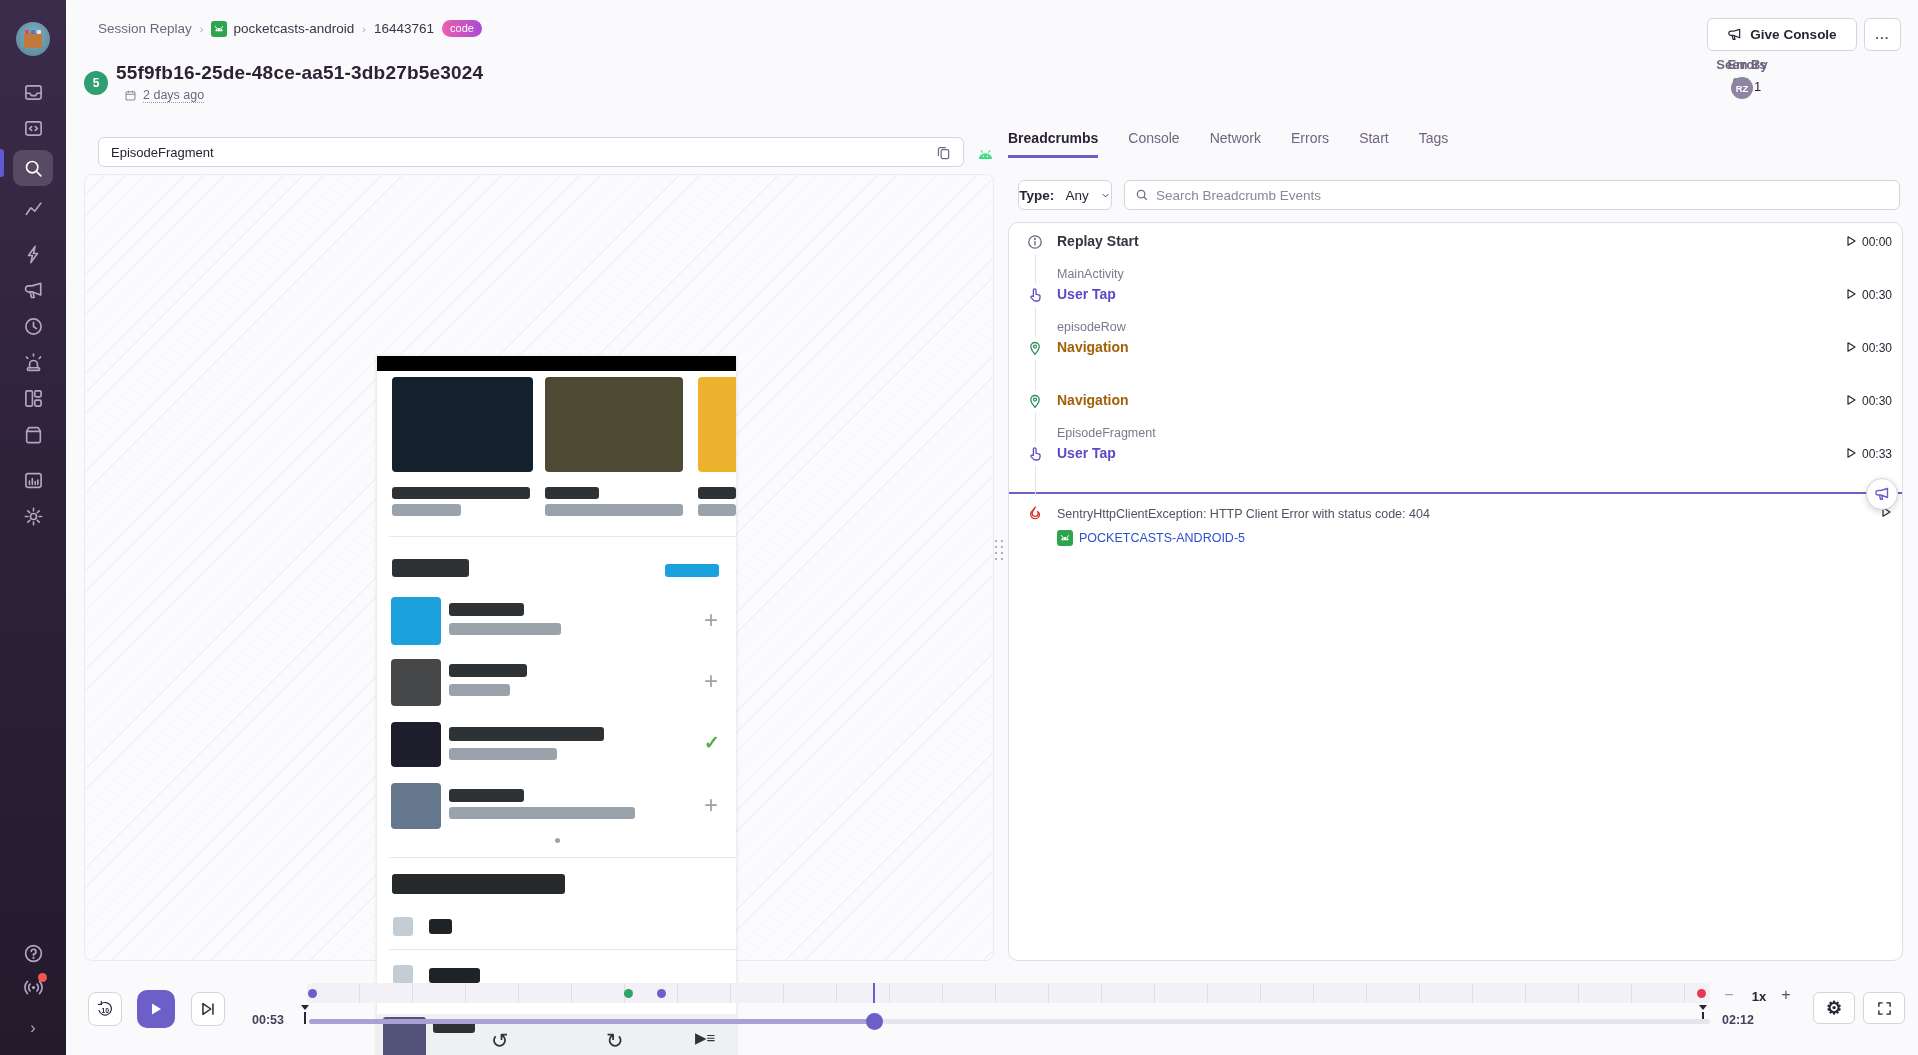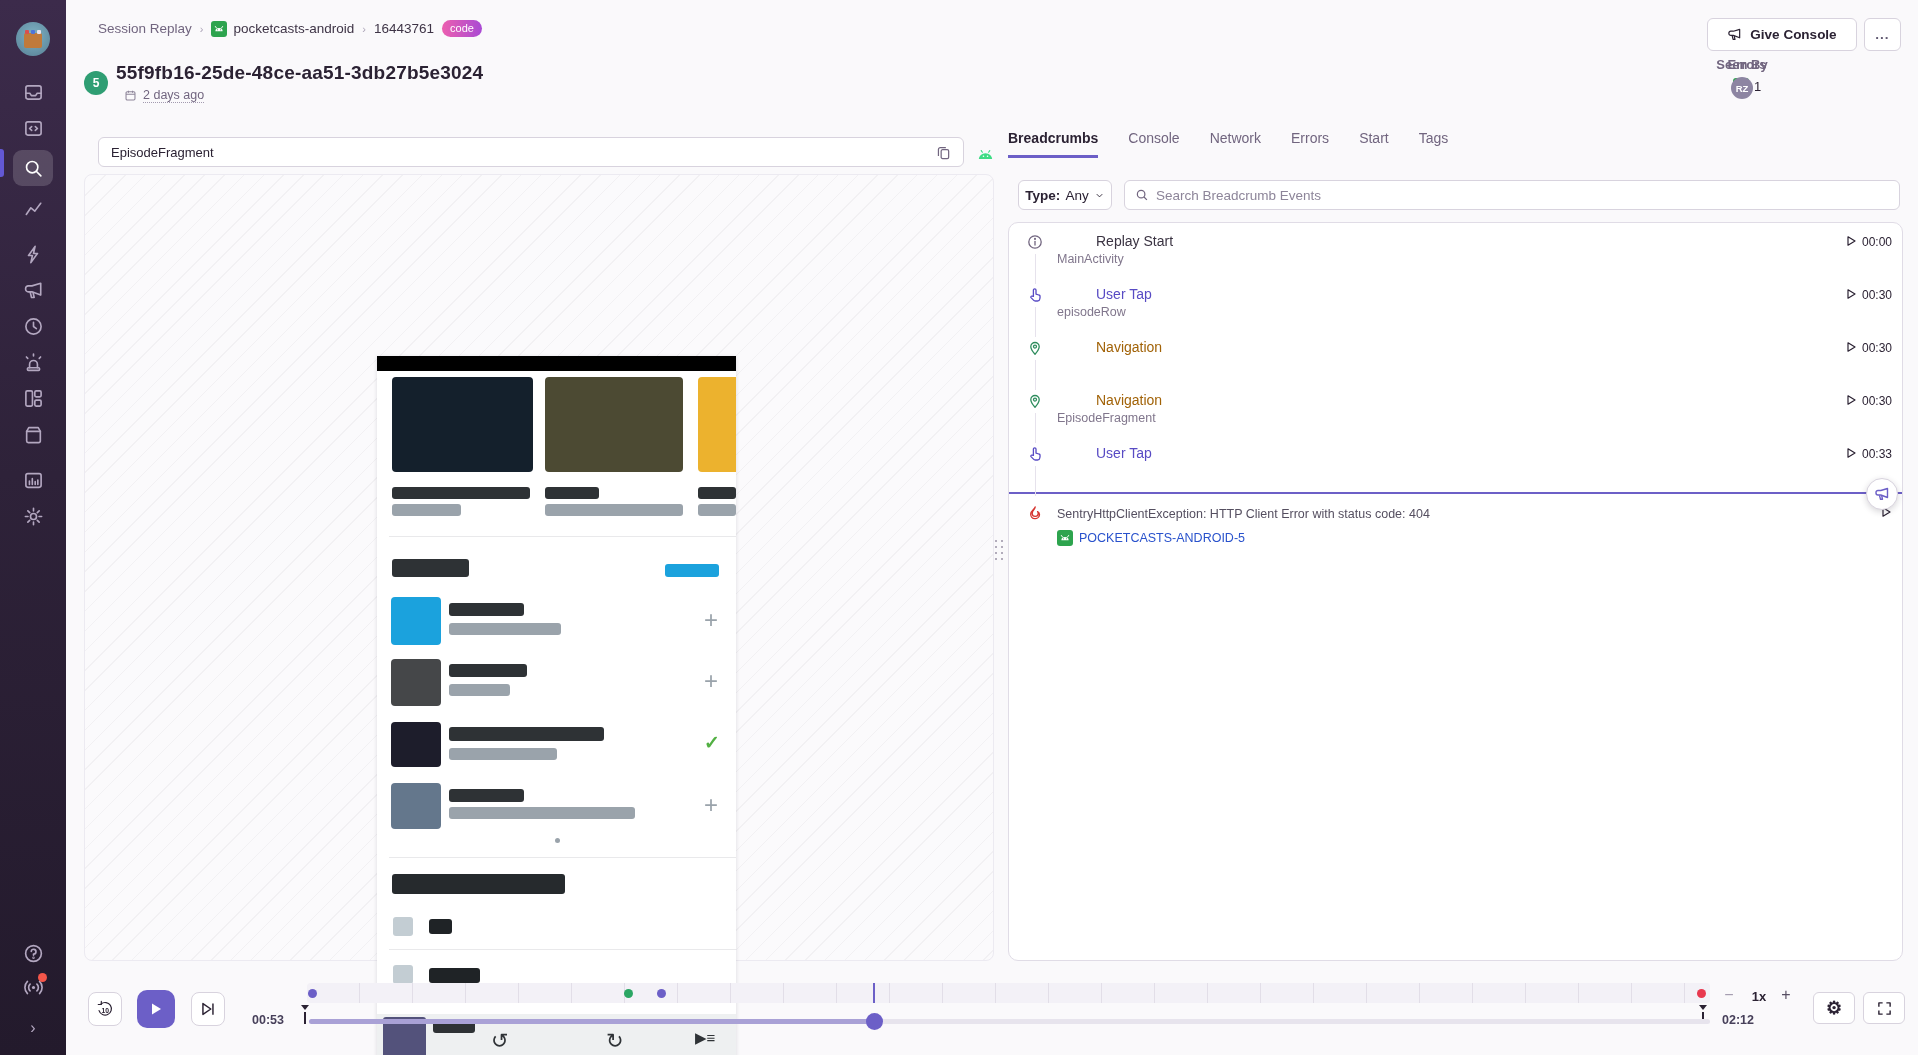--- a/index.html
+++ b/index.html
@@ -91,38 +91,38 @@
   
   .resizer { position:absolute; left:928px; top:534px; width:10px; height:32px; cursor:col-resize;
     display:grid; grid-template-columns:repeat(2,3px); grid-auto-rows:3px; gap:3px 3px; align-content:center; justify-content:center; }
   .resizer i { width:2.5px; height:2.5px; border-radius:50%; background:#9a92a6; }
 
   
   .tabs { position:absolute; left:942px; top:130px; display:flex; gap:30px; }
   .tab { font-size:14px; color:#71657f; padding-bottom:9px; cursor:pointer; border-bottom:3px solid transparent; }
   .tab.active { color:#2b2233; font-weight:700; border-bottom-color:#6C5FC7; }
 
-  .type-btn { position:absolute; left:952px; top:180px; width:94px; height:30px; border-radius:6px; font-weight:400; gap:5px; }
+  .type-btn { position:absolute; left:952px; top:180px; width:94px; height:30px; border-radius:6px; font-weight:400; gap:11px; }
   .type-btn b { font-weight:700; }
   .type-btn svg { width:11px; height:11px; }
   .search-box { position:absolute; left:1058px; top:180px; width:776px; height:30px; background:#fff;
     border:1px solid #d8d3de; border-radius:6px; display:flex; align-items:center; padding:0 10px; gap:7px; }
   .search-box svg { width:14px; height:14px; stroke:#71657f; fill:none; stroke-width:1.4; }
   .search-box input { flex:1; border:none; outline:none; font-size:13.5px; color:#2b2233; background:transparent; font-family:"Liberation Sans",sans-serif; }
   .search-box input::placeholder { color:#8d8599; }
 
   .card { position:absolute; left:942px; top:222px; width:895px; height:739px; background:#fff;
     border:1px solid #e0dce6; border-radius:10px; overflow:hidden; padding-top:2px; }
   .row { position:relative; height:53px; padding:7px 10px 0 18px; display:flex; cursor:pointer; }
   .row-icon { width:30px; flex:none; padding-top:2px; position:relative; }
   .row-icon svg { width:16px; height:16px; stroke-width:1.3; stroke-linecap:round; stroke-linejoin:round; fill:none; }
   .row.linked .row-icon::after { content:""; position:absolute; left:7.5px; top:22px; height:30px; width:1px; background:#e6e2ec; }
   .row-body { flex:1; min-width:0; }
-  .row-title { font-size:14px; font-weight:400; line-height:19px;margin-left:39px; }
-  .row-sub { font-size:12.5px; color:#80768c; line-height:17px; margin-top:0; }
+  .row-title { font-size:14px; font-weight:700; line-height:19px; }
+  .row-sub { font-size:12.5px; color:#80768c; line-height:17px; margin-top:15px; }
   .row-time { flex:none; display:flex; align-items:flex-start; gap:5px; padding-top:3px; color:#2b2233; font-size:12px; cursor:pointer; }
   .row-time svg { width:12px; height:12px; stroke:#2b2233; fill:none; stroke-width:1.2; stroke-linejoin:round; }
   .c-gray  { color:#3a3342; } .c-gray svg { stroke:#71657f; }
   .c-purple{ color:#584bc4; } .c-purple svg { stroke:#584bc4; }
   .c-green { color:#a16207; } .c-green svg { stroke:#2e8d5d; }
   .c-red   { color:#d6342f; } .c-red svg { stroke:#d6342f; }
   .current-divider { height:2px; background:#6C5FC7; margin:2px 0 0 0; }
   .row.error { height:auto; padding-top:9px; }
   .err-title { font-size:14px; font-weight:700; line-height:19px; }
   .err-code { color:#2952CC; cursor:pointer; }

